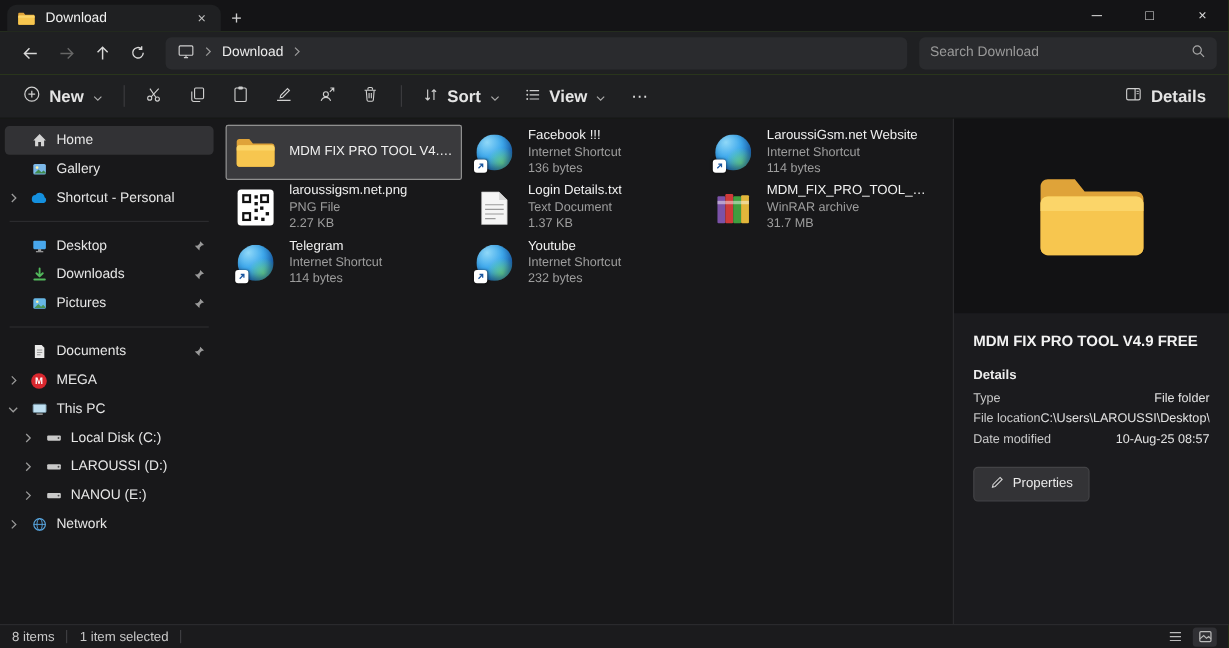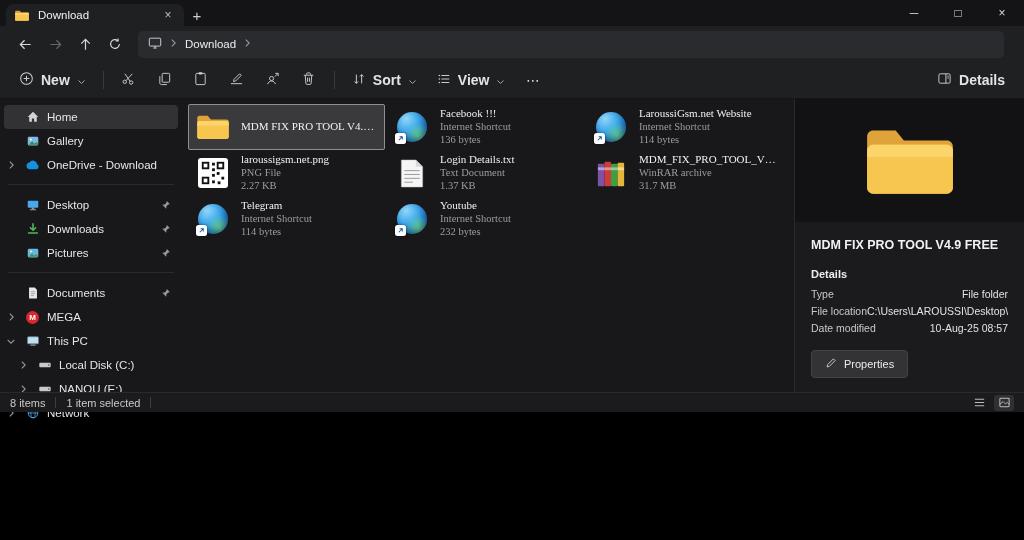--- a/index.html
+++ b/index.html
@@ -1,18 +1,18 @@
 <!DOCTYPE html>
 <html><head>
 <meta charset="utf-8">
 <style>
 *{margin:0;padding:0;box-sizing:border-box;}
 html,body{width:1024px;height:540px;overflow:hidden;background:#000;}
 body{font-family:"Liberation Sans","DejaVu Sans",sans-serif;color:#e8e8e8;font-size:12px;}
-.window{width:1024px;height:412px;background:#4d7c0f;display:flex;flex-direction:column;}
+.window{width:1024px;height:540px;background:#4d7c0f;display:flex;flex-direction:column;}
 
 
 .titlebar{height:26px;background:#141416;display:flex;align-items:stretch;}
 .tab{margin:4px 0 0 6px;width:178px;background:#1f2022;border-radius:8px 8px 0 0;display:flex;align-items:center;gap:8px;padding:0 8px;}
 .tab-title{font-size:11.5px;color:#f0f0f0;flex:1;white-space:nowrap;overflow:hidden;}
 .tab-close{color:#bdbdbd;font-size:12px;width:16px;height:16px;display:flex;align-items:center;justify-content:center;border-radius:3px;}
 .newtab{width:26px;display:flex;align-items:center;justify-content:center;color:#cfcfcf;font-size:15px;margin-top:4px;}
 .win-controls{margin-left:auto;display:flex;}
 .wc{width:44px;display:flex;align-items:center;justify-content:center;font-size:12px;color:#d8d8d8;}
 .icon16 svg{width:16px;height:13px;display:block;}
@@ -47,21 +47,21 @@
 .chev{width:14px;min-width:14px;display:flex;align-items:center;justify-content:center;}
 .s-icon{width:17px;min-width:17px;display:flex;align-items:center;justify-content:center;}
 .s-icon svg{display:block;}
 .s-label{flex:1;white-space:nowrap;overflow:hidden;}
 .pin{margin-right:7px;opacity:.85;display:flex;}
 .mega-circle{width:13px;height:13px;border-radius:50%;background:#d9272e;color:#fff;font-size:8px;font-weight:700;display:flex;align-items:center;justify-content:center;}
 
 
 .filearea{flex:1;padding:5px 6px;min-width:0;}
 .file-grid{display:grid;grid-template-columns:repeat(3,197px);grid-auto-rows:46px;column-gap:2px;align-content:start;}
-.tile{display:flex;align-items:center;gap:9px;padding:3px 6px;border-radius:2px;overflow:hidden;font-family:Liberation Serif, serif;}
+.tile{display:flex;align-items:center;gap:9px;padding:3px 6px;border-radius:2px;overflow:hidden;}
 .tile.selected{background:#3a3a3d;outline:1px solid #8f8f8f;outline-offset:-1px;}
 .f-icon{width:38px;min-width:38px;display:flex;align-items:center;justify-content:center;}
 .f-text{display:flex;flex-direction:column;justify-content:center;min-width:0;}
 .f-name{font-size:11px;color:#f1f1f1;line-height:1.25;white-space:nowrap;overflow:hidden;text-overflow:ellipsis;}
 .f-type,.f-size{font-size:10.5px;color:#9d9d9d;line-height:1.22;white-space:nowrap;}
 .folder-sm svg{width:36px;height:30px;display:block;}
 .edge-wrap{position:relative;display:inline-flex;}
 .edge-circle{width:30px;height:30px;border-radius:50%;display:block;
  background:radial-gradient(circle at 72% 80%, rgba(110,224,140,.95) 0%, rgba(110,224,140,0) 40%),
             radial-gradient(circle at 30% 22%, #8fd8f8 0%, #3fa9ec 40%, #1c6ec0 75%, #154e96 100%);
@@ -143,20 +143,27 @@
             <path d="M6 13.8h4M8 11.5v2.3" stroke="#cfcfcf" stroke-width="1.1"></path>
           </svg></span>
       <span><svg viewBox="0 0 8 12" width="7" height="10">
             <path d="M2 2l4 4-4 4" fill="none" stroke="#9a9a9a" stroke-width="1.3"></path>
           </svg></span>
       <span class="crumb">Download</span>
       <span><svg viewBox="0 0 8 12" width="7" height="10">
             <path d="M2 2l4 4-4 4" fill="none" stroke="#9a9a9a" stroke-width="1.3"></path>
           </svg></span>
     </div>
+    <div class="searchbox">
+      <input placeholder="Search Download" style="">
+      <span><svg viewBox="0 0 16 16" width="13" height="13">
+            <circle cx="7" cy="7" r="4.2" fill="none" stroke="#a8a8a8" stroke-width="1.2"></circle>
+            <path d="M10.2 10.2 14 14" stroke="#a8a8a8" stroke-width="1.2"></path>
+          </svg></span>
+    </div>
   </div>
 
   <div class="toolbar">
     <div class="tb-btn">
       <span><svg viewBox="0 0 16 16" width="15" height="15">
             <circle cx="8" cy="8" r="6.2" fill="none" stroke="#cfcfcf" stroke-width="1.1"></circle>
             <path d="M8 5v6M5 8h6" stroke="#cfcfcf" stroke-width="1.1"></path>
           </svg></span>
       <span>New</span>
       <span><svg viewBox="0 0 12 8" width="9" height="6">
@@ -265,21 +272,21 @@
           <span class="chev">
             <svg viewBox="0 0 8 12" width="7" height="10">
               <path d="M2 2l4 4-4 4" fill="none" stroke="#9a9a9a" stroke-width="1.3"></path>
             </svg>
           </span>
           <span class="s-icon">
             <svg viewBox="0 0 18 12" width="15" height="10">
               <path d="M5 11A4 4 0 0 1 5.4 3.1 5 5 0 0 1 14.6 5.2 3.2 3.2 0 0 1 14 11z" fill="#1490df"></path>
             </svg>
           </span>
-          <span class="s-label">OneDrive - Download</span>
+          <span class="s-label">Shortcut - Personal</span>
         </div>
         <div class="side-item" style="padding-left:0px">
           <span class="chev"></span>
           <span class="s-icon">
             <svg viewBox="0 0 16 16" width="14" height="14">
               <rect x="2" y="3" width="12" height="8" rx="1" fill="#49a7ec"></rect>
               <rect x="6.5" y="11" width="3" height="1.8" fill="#9a9a9a"></rect>
               <rect x="4.5" y="12.8" width="7" height="1.2" fill="#9a9a9a"></rect>
             </svg>
           </span>
@@ -367,20 +374,34 @@
               <path d="M2 2l4 4-4 4" fill="none" stroke="#9a9a9a" stroke-width="1.3"></path>
             </svg>
           </span>
           <span class="s-icon">
             <svg viewBox="0 0 16 16" width="14" height="14">
               <rect x="1.5" y="5.5" width="13" height="5" rx="1" fill="#c9c9c9"></rect>
               <circle cx="12.3" cy="8" r="0.9" fill="#4a4a4a"></circle>
             </svg>
           </span>
           <span class="s-label">Local Disk (C:)</span>
+        </div>
+        <div class="side-item" style="padding-left:12px">
+          <span class="chev">
+            <svg viewBox="0 0 8 12" width="7" height="10">
+              <path d="M2 2l4 4-4 4" fill="none" stroke="#9a9a9a" stroke-width="1.3"></path>
+            </svg>
+          </span>
+          <span class="s-icon">
+            <svg viewBox="0 0 16 16" width="14" height="14">
+              <rect x="1.5" y="5.5" width="13" height="5" rx="1" fill="#c9c9c9"></rect>
+              <circle cx="12.3" cy="8" r="0.9" fill="#4a4a4a"></circle>
+            </svg>
+          </span>
+          <span class="s-label">LAROUSSI (D:)</span>
         </div>
         <div class="side-item" style="padding-left:12px">
           <span class="chev">
             <svg viewBox="0 0 8 12" width="7" height="10">
               <path d="M2 2l4 4-4 4" fill="none" stroke="#9a9a9a" stroke-width="1.3"></path>
             </svg>
           </span>
           <span class="s-icon">
             <svg viewBox="0 0 16 16" width="14" height="14">
               <rect x="1.5" y="5.5" width="13" height="5" rx="1" fill="#c9c9c9"></rect>

